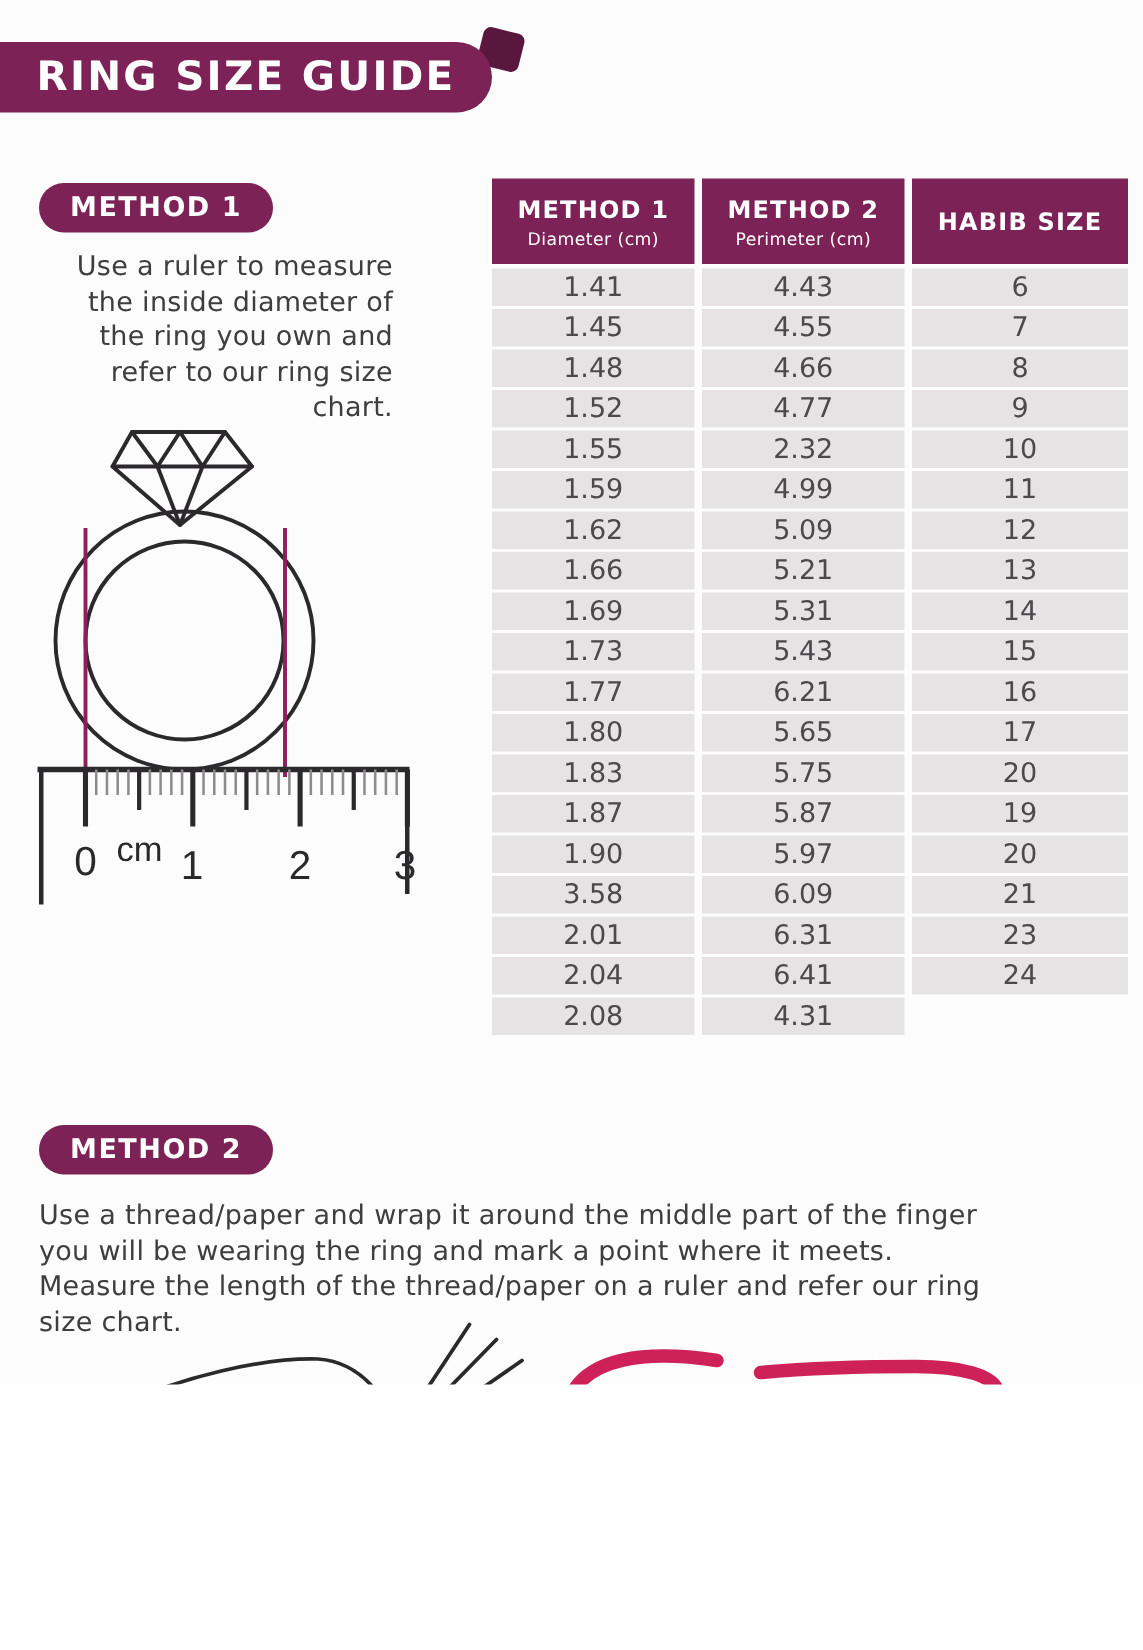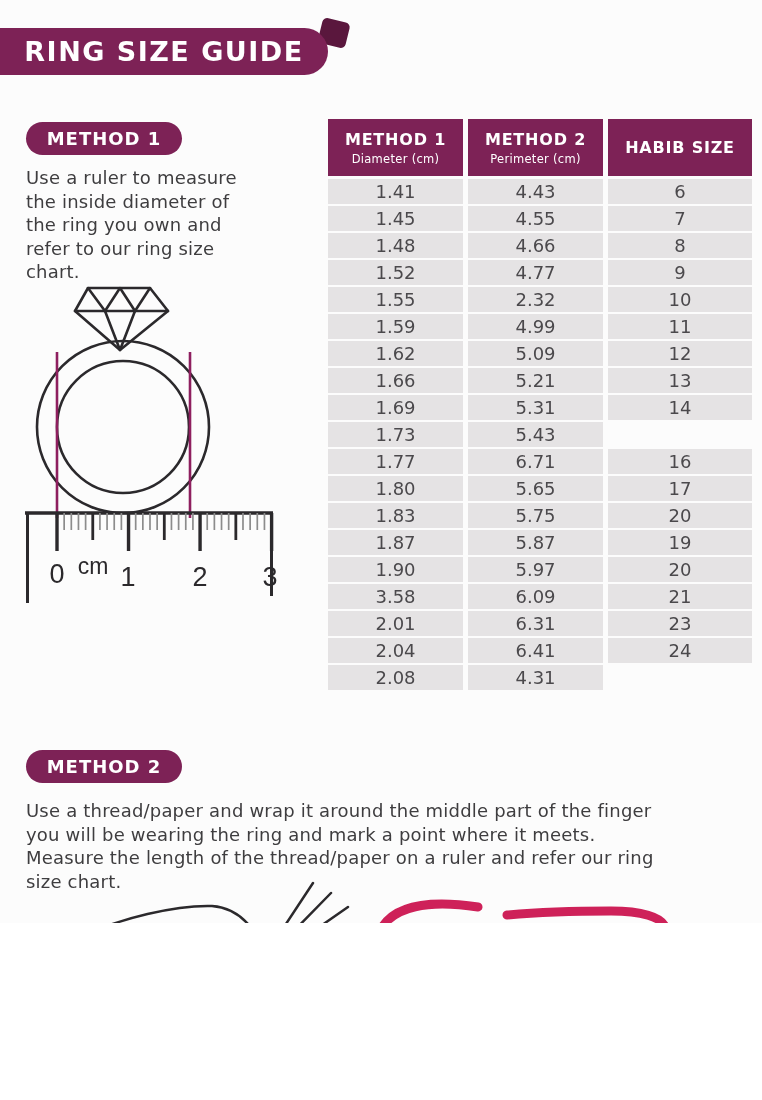--- a/index.html
+++ b/index.html
@@ -29,21 +29,21 @@
     position:absolute; left:26px; width:156px; height:33px; border-radius:17px;
     background:var(--purple); color:#fff; display:flex; align-items:center; justify-content:center;
     font-weight:bold; font-size:18px; letter-spacing:1px;
   }
   #pill-m1{top:122px;} #pill-m2{top:750px;}
   
   .para{
     position:absolute; left:26px; color:var(--body-text);
     font-size:18px; line-height:23.5px; letter-spacing:0.2px;
   }
-  #para-m1{top:166px; width:236px;}
+  #para-m1{top:166px; width:236px;text-align:right;}
   #para-m2{top:799px; width:650px;}
   
   .rtable{position:absolute; left:328px; top:119px; width:424px;}
   .thead{display:flex; gap:5px;}
   .th{
     background:var(--purple); color:#fff; height:57px;
     display:flex; flex-direction:column; align-items:center; justify-content:center;
   }
   .w1{width:135px;} .w2{width:144px;}
   .th-title{font-size:16px; font-weight:bold; letter-spacing:0.8px;}
@@ -197,24 +197,25 @@
           <div class="td w2">13</div>
         </div>
         <div class="trow">
           <div class="td w1">1.69</div>
           <div class="td w1">5.31</div>
           <div class="td w2">14</div>
         </div>
         <div class="trow">
           <div class="td w1">1.73</div>
           <div class="td w1">5.43</div>
+          <div class="td w2">15</div>
         </div>
         <div class="trow">
           <div class="td w1">1.77</div>
-          <div class="td w1">6.71</div>
+          <div class="td w1">6.21</div>
           <div class="td w2">16</div>
         </div>
         <div class="trow">
           <div class="td w1">1.80</div>
           <div class="td w1">5.65</div>
           <div class="td w2">17</div>
         </div>
         <div class="trow">
           <div class="td w1">1.83</div>
           <div class="td w1">5.75</div>

